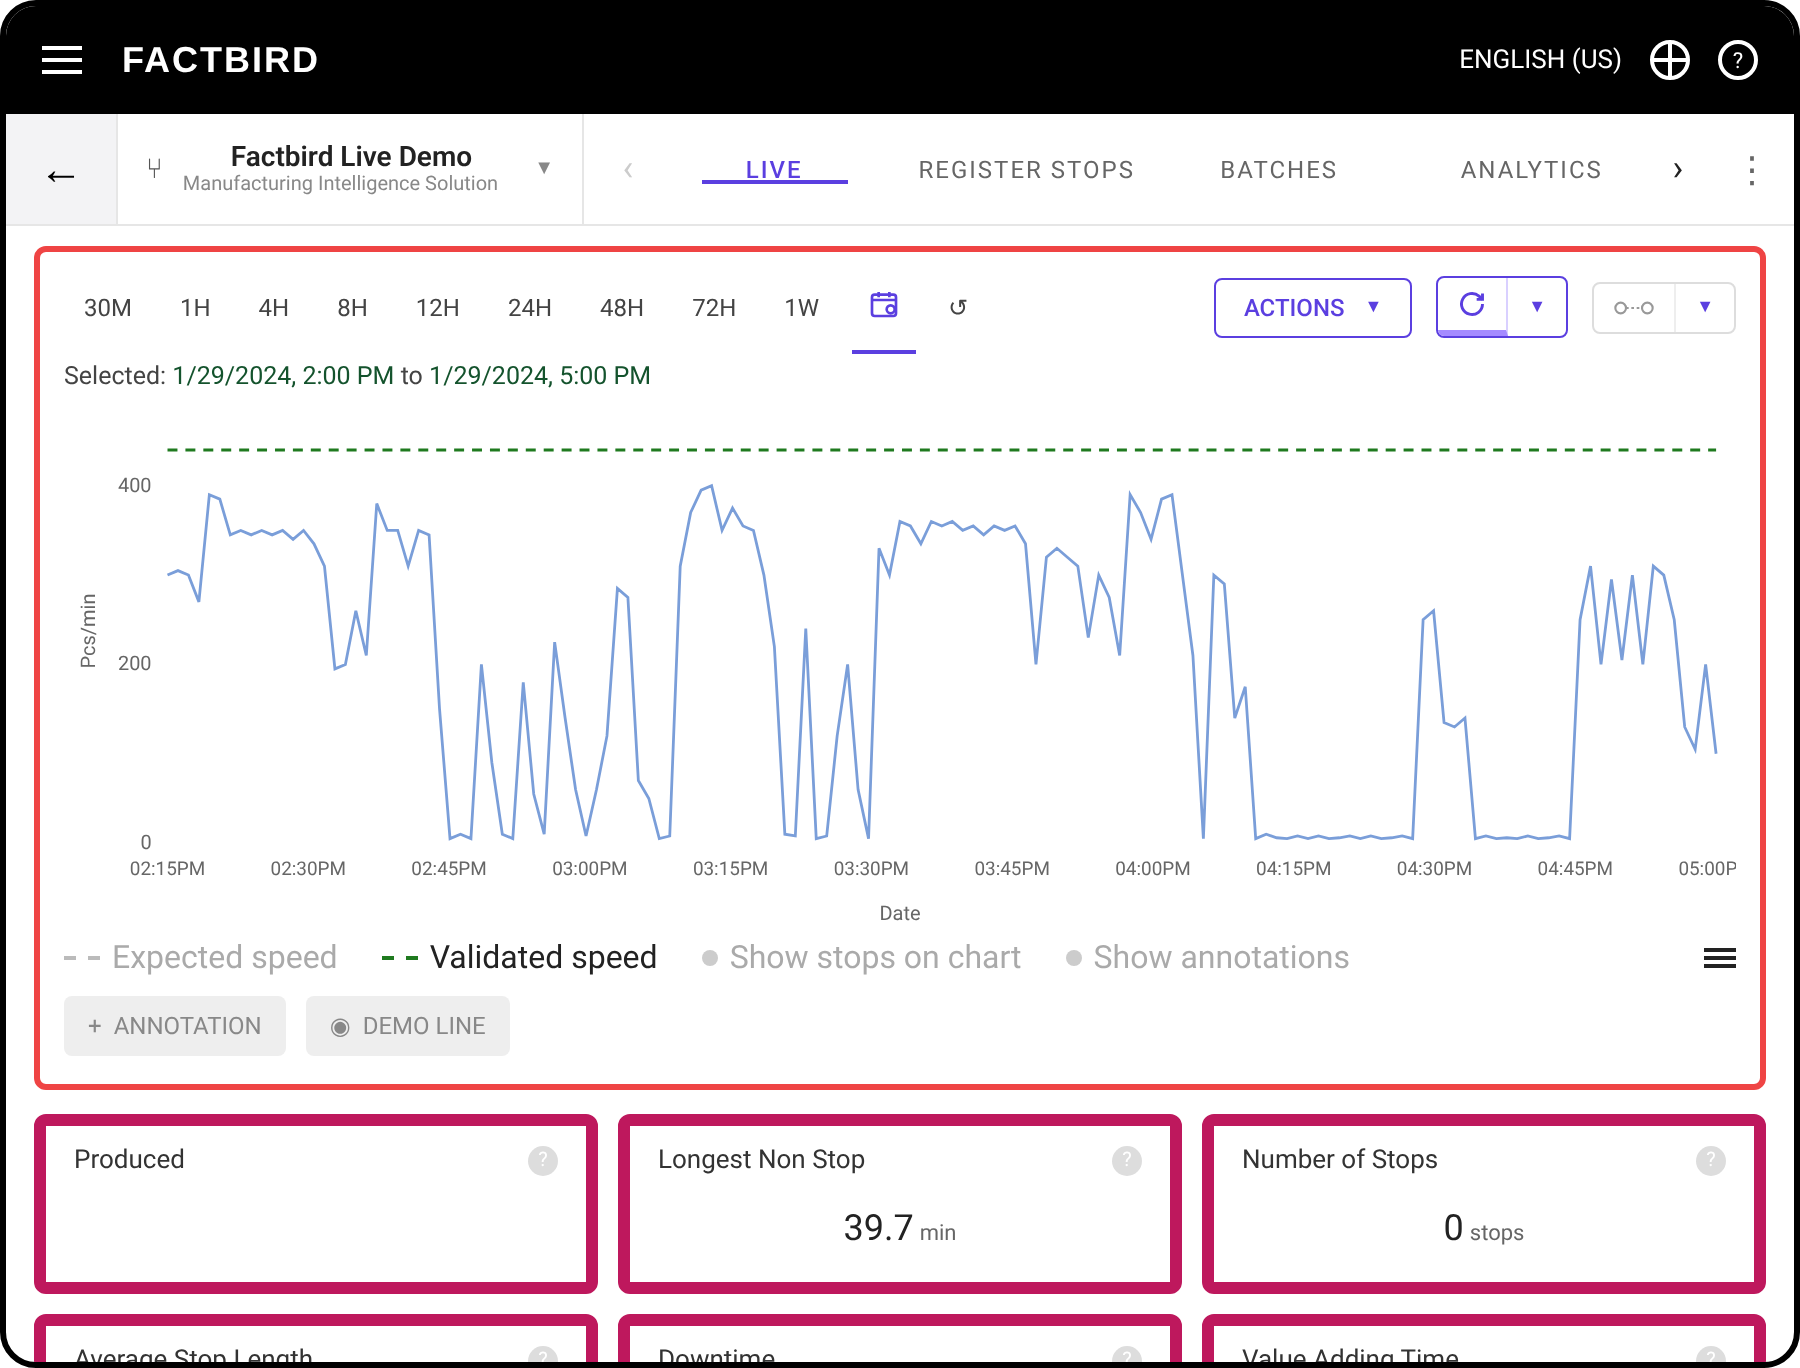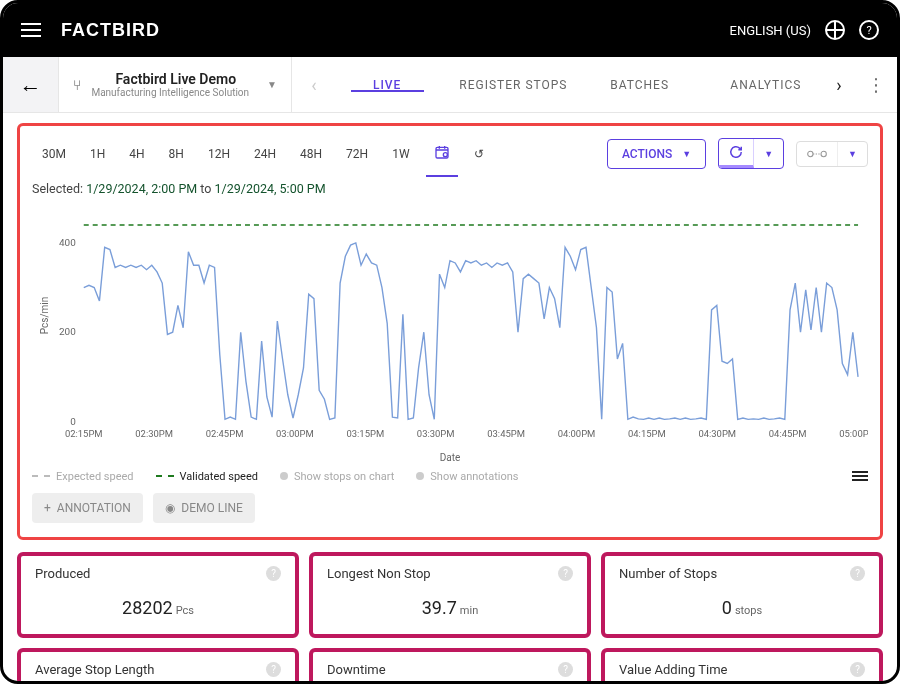--- a/index.html
+++ b/index.html
@@ -49,35 +49,35 @@
   .link-grp .seg:last-child{border-right:none;}
 
   .selected-line { font-size: 12.5px; color:#444; margin-top: 12px; }
   .selected-line .blue { color:#14532d; }
 
   .chart-wrap { height: 252px; margin-top: 8px; position:relative; }
   .chart-wrap svg { width: 100%; height: 100%; }
   .ytitle { position:absolute; left:-6px; top:50%; transform: rotate(-90deg) translateX(20px); font-size:10px; color:#666;}
   .xtitle { text-align:center; font-size:10px; color:#666; margin-top:-4px;}
 
-  .legend { display:flex; align-items:center; justify-content:center; gap:22px; font-size:11px; color:#aaa; margin-top:6px;}
+  .legend { display:flex; align-items:center; justify-content:center; gap:22px; font-size:16px; color:#aaa; margin-top:6px;}
   .legend .item{ display:flex; align-items:center; gap:6px; cursor:pointer;}
   .legend .dash { width:18px; height:0; border-top:2px dashed;}
   .legend .dot { width:8px; height:8px; border-radius:50%; background:#ccc;}
   .legend .exp .dash{ border-color:#bbb;}
   .legend .val { color:#222;}
   .legend .val .dash{ border-color:#1f7a1f;}
   .chart-menu { margin-left:auto; cursor:pointer;}
   .chart-menu div{ width:16px; height:2px; background:#222; margin:2px 0;}
   
   .btnrow { display:flex; gap:10px; margin-top:10px;}
   .gray-btn { background:#eee; color:#888; font-size:12px; padding:8px 12px; border-radius:4px; display:flex; align-items:center; gap:6px; cursor:pointer;}
   
   .kpi-grid { display:grid; grid-template-columns: repeat(3, 1fr); gap:10px; margin-top:12px;}
-  .kpi { border:4px solid #be185d; border-radius:6px; padding:10px 14px; background:#fff;}
+  .kpi { border:6px solid #be185d; border-radius:6px; padding:10px 14px; background:#fff;}
   .kpi .head { display:flex; justify-content:space-between; align-items:center; font-size:13px; color:#333;}
   .kpi .q { width:15px; height:15px; border-radius:50%; background:#ddd; color:#fff; font-size:10px; display:flex; align-items:center; justify-content:center;}
   .kpi .val { text-align:center; font-size:18px; color:#222; margin-top:16px; margin-bottom:6px;}
   .kpi .val .unit { font-size:11px; color:#666; margin-left:3px;}
   .kpi.short{ padding-bottom:0; height:40px;}
   
   .undo-ico { display:inline-block; transform: scaleX(-1); }
 </style>
 </head>
 <body>
@@ -228,21 +228,20 @@
         </div>
     </div>
   </div>
 
   <div class="kpi-grid" id="kpis">
       <div class="kpi">
         <div class="head">
           <span>Produced</span>
           <span class="q">?</span>
         </div>
-        <div class="val">28202<span class="unit">Pcs</span></div>
       </div>
       <div class="kpi">
         <div class="head">
           <span>Longest Non Stop</span>
           <span class="q">?</span>
         </div>
         <div class="val">39.7<span class="unit">min</span></div>
       </div>
       <div class="kpi">
         <div class="head">

